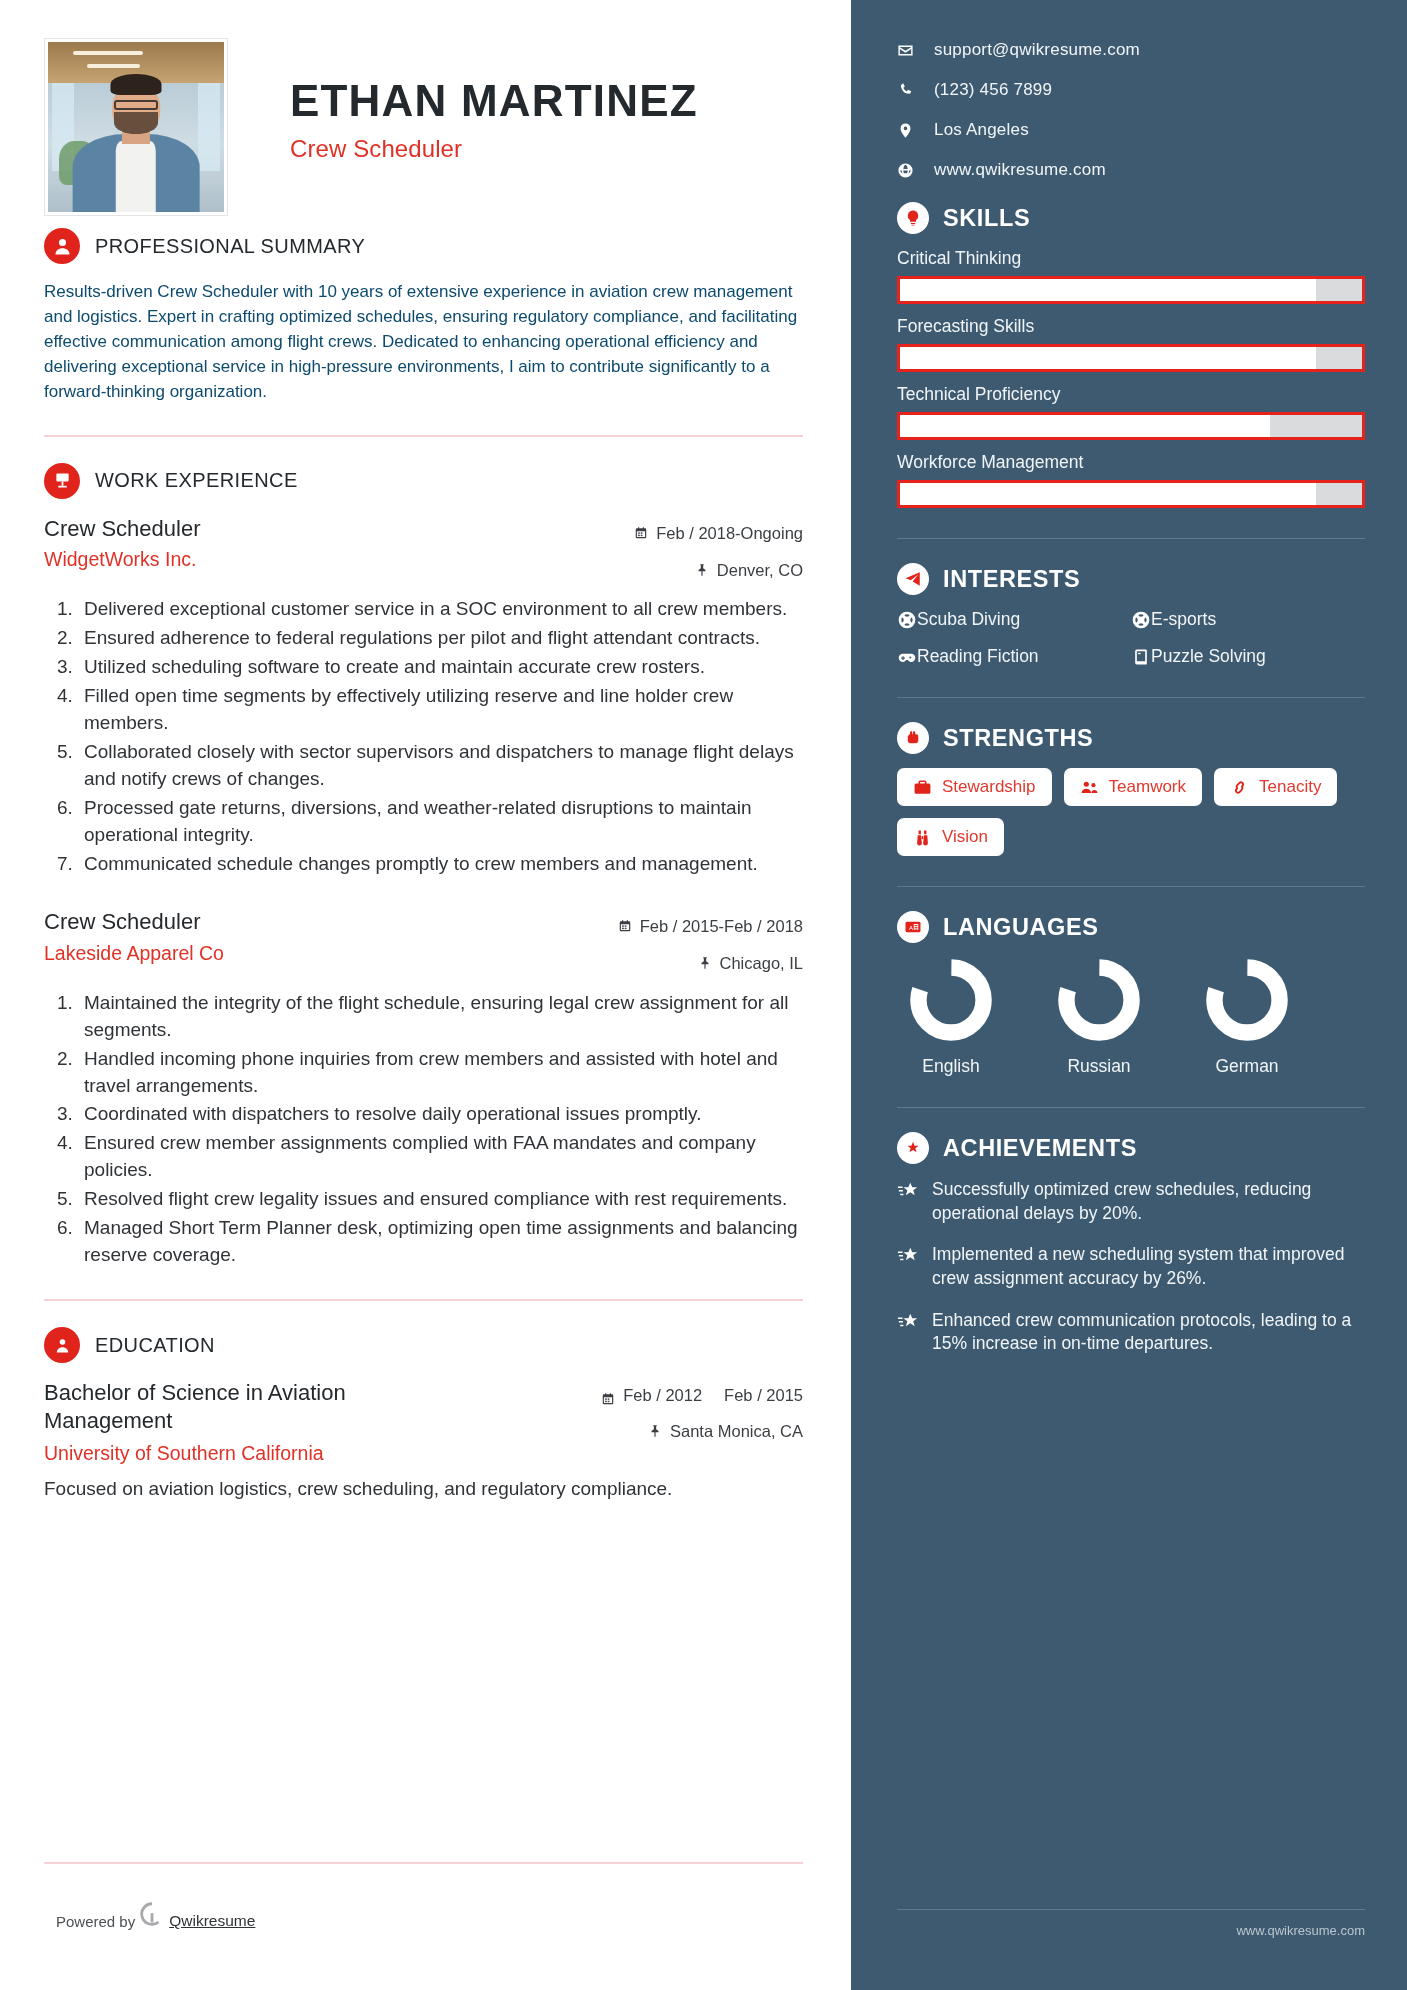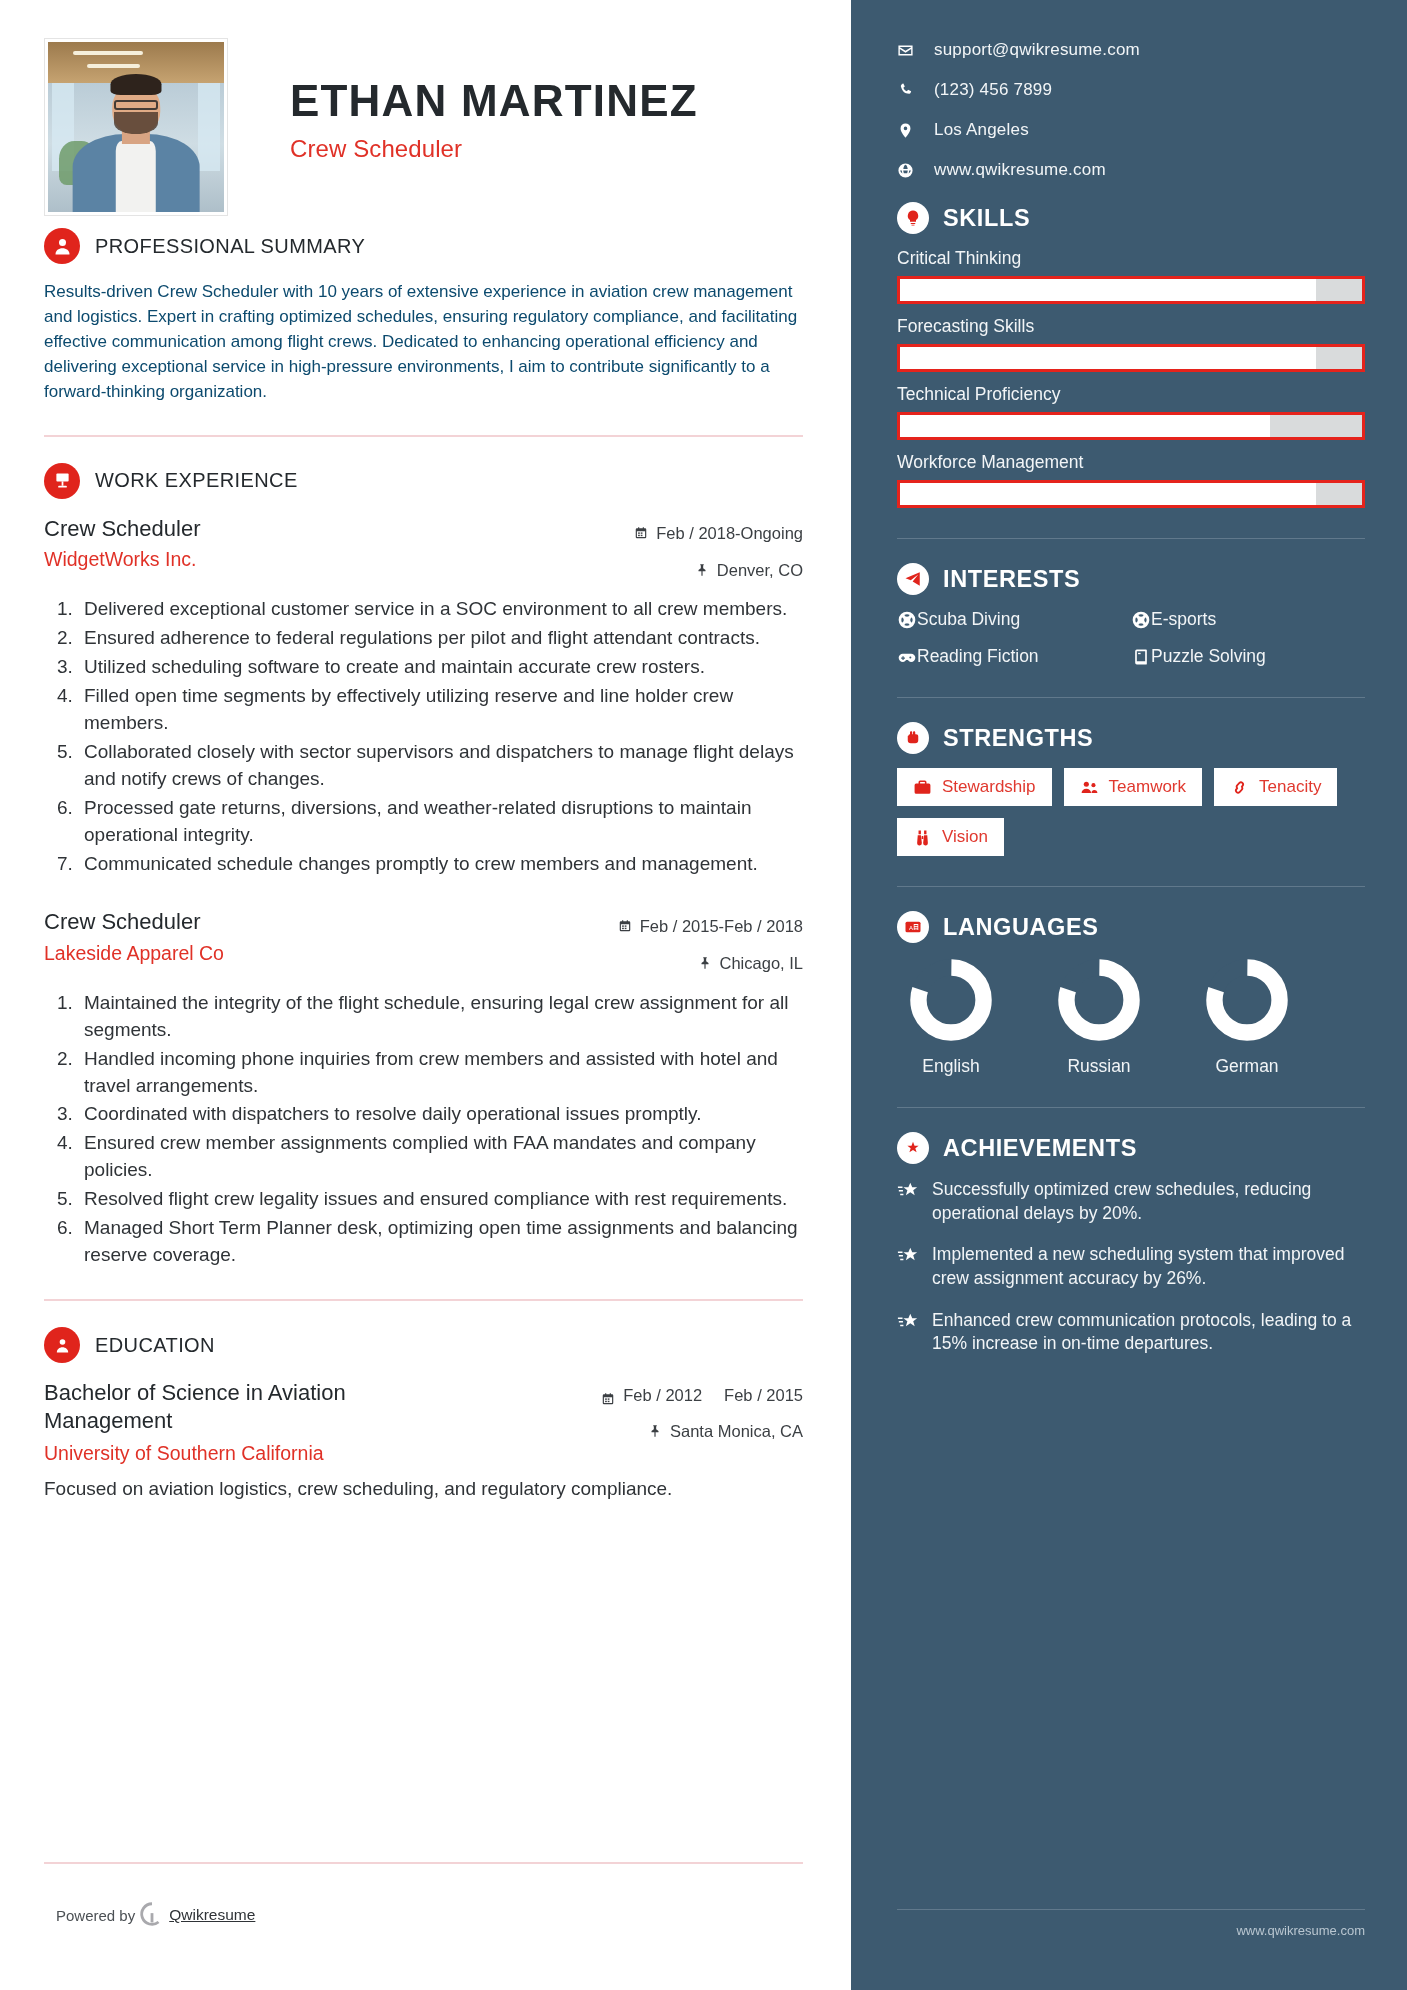--- a/index.html
+++ b/index.html
@@ -87,21 +87,21 @@
   }
 
   .edu-desc { font-size: 19px; line-height: 1.45; color: #2f3337; margin-top: 10px; }
   .edu-degree { font-size: 22px; color: #24292d; line-height: 1.27; max-width: 430px; }
   .edu-school { font-size: 19.5px; color: #e03127; margin-top: 7px; }
 
   .footer {
     position: absolute; left: 44px; right: 48px; bottom: 60px;
   }
   .footer .frule { height: 2px; background: #f3d3d6; margin-bottom: 22px; }
-  .footer-inner { display: flex; align-items: center; gap: 2px; padding-left: 12px; margin-top: 36px; }
+  .footer-inner { display: flex; align-items: flex-end; gap: 2px; padding-left: 12px; margin-top: 36px; }
   .powered { font-size: 15px; color: #4b5054; }
   .q-logo { width: 30px; height: 30px; }
   .q-link { font-size: 15.5px; color: #2f3337; text-decoration: underline; }
 
   
   .right {
     width: 556px;
     background: #3d5a70;
     color: #fff;
     padding: 34px 42px 0 46px;
@@ -133,20 +133,21 @@
 
   .interest-grid { display: grid; grid-template-columns: 1fr 1fr; row-gap: 16px; margin-top: 4px; }
   .interest { display: flex; align-items: center; }
   .interest svg { width: 20px; height: 20px; fill: #fff; flex: 0 0 auto; }
   .interest span { font-size: 17.5px; color: #f2f5f7; }
 
   .strength-wrap { display: flex; flex-wrap: wrap; gap: 12px; margin-top: 6px; }
   .chip {
     background: #fff; display: flex; align-items: center; gap: 10px;
     padding: 9px 16px;
+    border-radius: 7px;
   }
   .chip svg { width: 19px; height: 19px; fill: #e0241c; flex: 0 0 auto; }
   .chip span { font-size: 17px; color: #e0392f; }
 
   .lang-wrap { display: flex; gap: 40px; margin-top: 14px; justify-content: flex-start; }
   .lang { text-align: center; width: 108px; }
   .lang svg { width: 86px; height: 86px; display: block; margin: 0 auto; }
   .lang-name { font-size: 17.5px; color: #f2f5f7; margin-top: 13px; }
 
   .ach-list { margin-top: 4px; }

